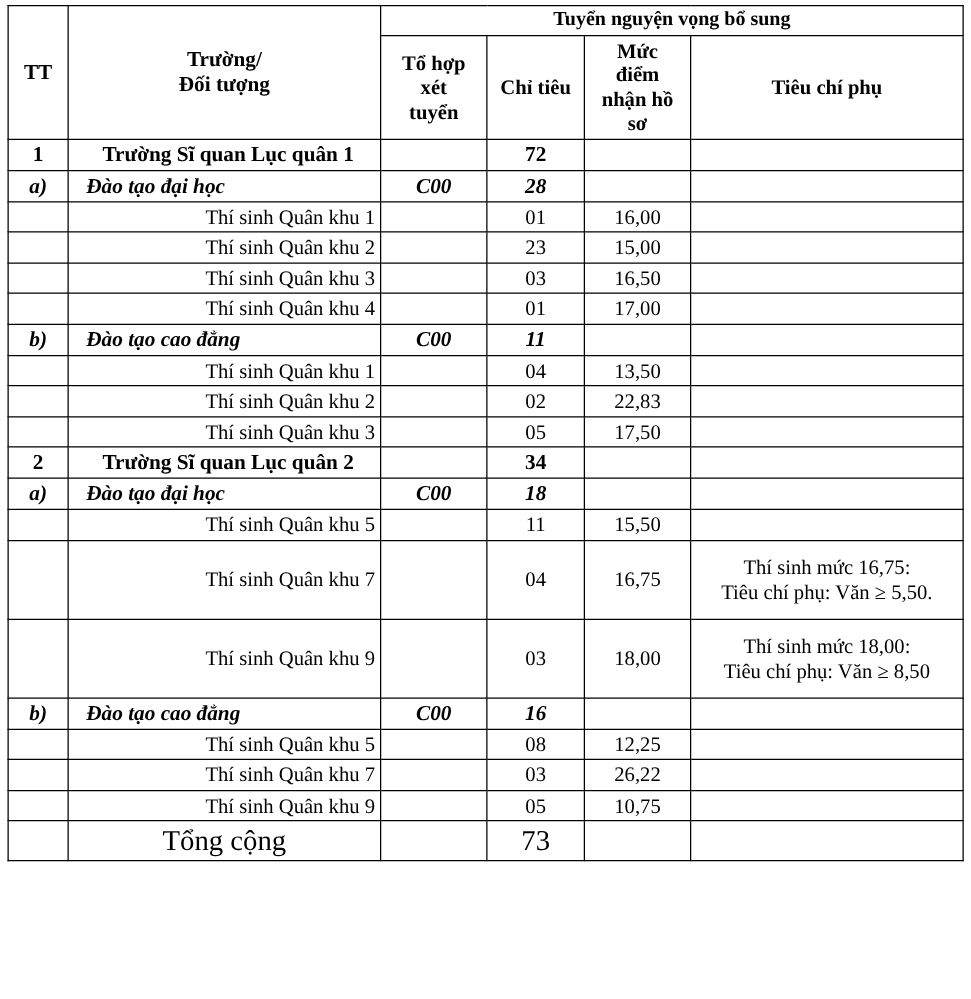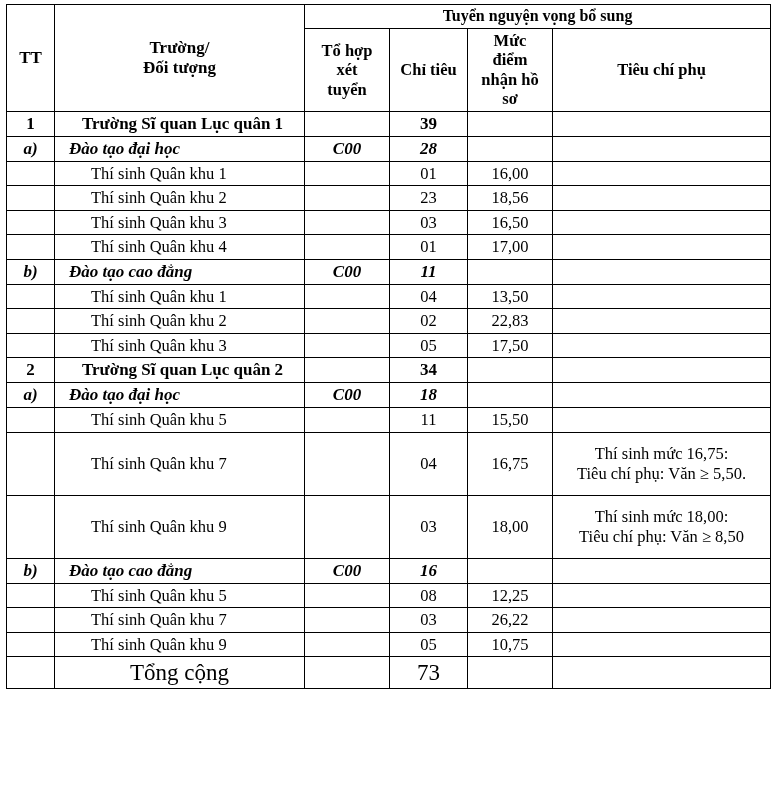--- a/index.html
+++ b/index.html
@@ -75,21 +75,21 @@
   .row-sub .cell-school {
     text-align: left;
     padding-left: 14px;
     font-style: italic;
   }
   .row-sub .cell-tt {
     font-style: italic;
     font-weight: bold;
   }
   .row-detail .cell-school {
-    text-align: left;
+    text-align: right;
     padding-left: 36px;
     font-weight: normal;
     font-style: normal;
   }
   .row-detail td {
     font-size: 16.5px;
   }
   .cell-crit {
     text-align: left;
     padding-left: 8px;
@@ -145,21 +145,21 @@
           <span>sơ</span>
         </th>
         <th class="hdr-cell">Tiêu chí phụ</th>
       </tr>
     </thead>
     <tbody id="tbody">
         <tr class="row-main">
           <td class="cell-tt">1</td>
           <td class="cell-school">Trường Sĩ quan Lục quân 1</td>
           <td class="cell-combo"></td>
-          <td class="cell-quota">39</td>
+          <td class="cell-quota">72</td>
           <td class="cell-score"></td>
           <td class="cell-crit"></td>
         </tr>
         <tr class="row-sub">
           <td class="cell-tt">a)</td>
           <td class="cell-school">Đào tạo đại học</td>
           <td class="cell-combo">C00</td>
           <td class="cell-quota">28</td>
           <td class="cell-score"></td>
           <td class="cell-crit"></td>
@@ -170,21 +170,21 @@
           <td class="cell-combo"></td>
           <td class="cell-quota">01</td>
           <td class="cell-score">16,00</td>
           <td class="cell-crit"></td>
         </tr>
         <tr class="row-detail">
           <td class="cell-tt"></td>
           <td class="cell-school">Thí sinh Quân khu 2</td>
           <td class="cell-combo"></td>
           <td class="cell-quota">23</td>
-          <td class="cell-score">18,56</td>
+          <td class="cell-score">15,00</td>
           <td class="cell-crit"></td>
         </tr>
         <tr class="row-detail">
           <td class="cell-tt"></td>
           <td class="cell-school">Thí sinh Quân khu 3</td>
           <td class="cell-combo"></td>
           <td class="cell-quota">03</td>
           <td class="cell-score">16,50</td>
           <td class="cell-crit"></td>
         </tr>

